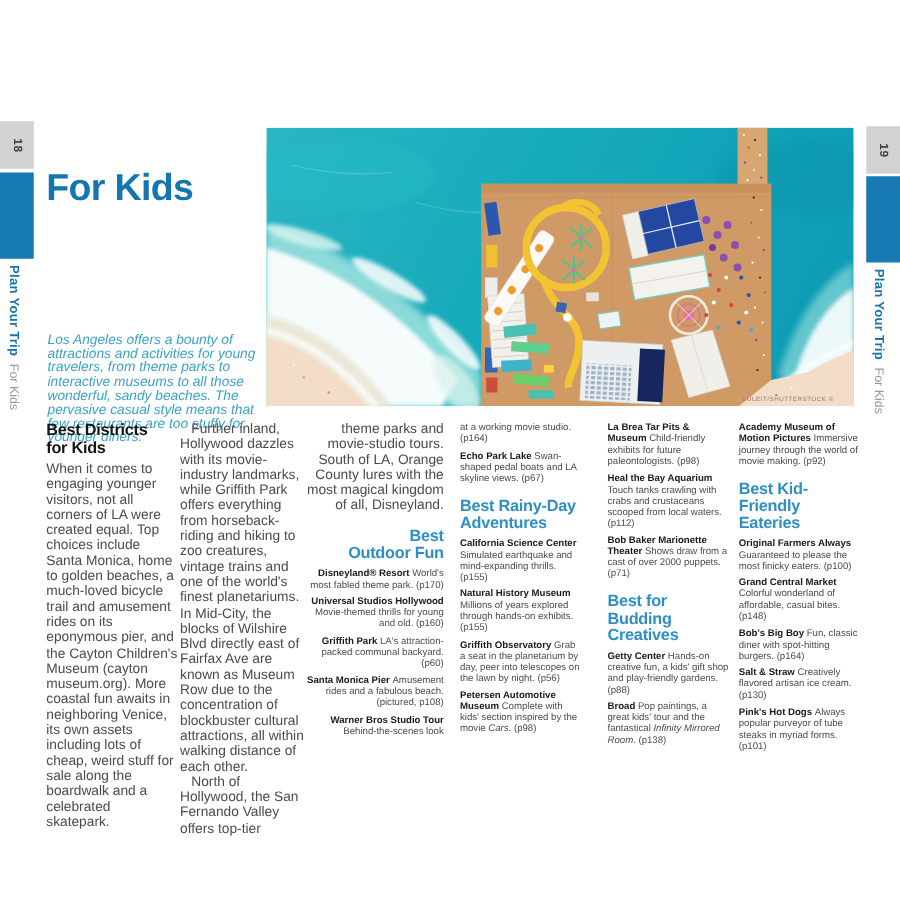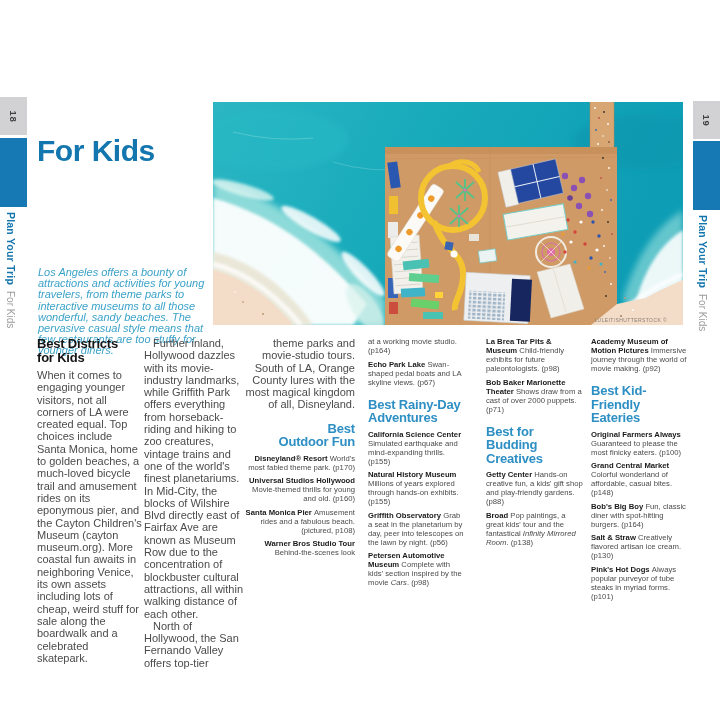--- a/index.html
+++ b/index.html
@@ -268,35 +268,37 @@
     <div class="column" style="left: 144px; width: 100px;">
       <p class="prose indent">Further inland, Hollywood dazzles with its movie-industry landmarks, while Griffith Park offers everything from horseback-riding and hiking to zoo creatures, vintage trains and one of the world's finest planetariums. In Mid-City, the blocks of Wilshire Blvd directly east of Fairfax Ave are known as Museum Row due to the concentration of blockbuster cultural attractions, all within walking distance of each other.</p>
       <p class="prose indent">North of Hollywood, the San Fernando Valley offers top-tier</p>
     </div>
     <div class="column" style="left: 245px; width: 110px; text-align: right;">
       <p class="prose">theme parks and movie-studio tours. South of LA, Orange County lures with the most magical kingdom of all, Disneyland.</p>
       <h3 class="col-heading">Best
 Outdoor Fun</h3>
       <p class="item"><b>Disneyland® Resort </b><span>World's most fabled theme park. (p170)</span></p>
       <p class="item"><b>Universal Studios Hollywood </b><span>Movie-themed thrills for young and old. (p160)</span></p>
+      <p class="item"><b>Griffith Park </b><span>LA's attraction-packed communal backyard. (p60)</span></p>
       <p class="item"><b>Santa Monica Pier </b><span>Amusement rides and a fabulous beach. (pictured, p108)</span></p>
       <p class="item"><b>Warner Bros Studio Tour </b><span>Behind-the-scenes look</span></p>
     </div>
     <div class="column" style="left: 368px; width: 97px;">
       <p class="item"><span>at a working movie studio. (p164)</span></p>
       <p class="item"><b>Echo Park Lake </b><span>Swan-shaped pedal boats and LA skyline views. (p67)</span></p>
       <h3 class="col-heading">Best Rainy-Day
 Adventures</h3>
       <p class="item"><b>California Science Center </b><span>Simulated earthquake and mind-expanding thrills. (p155)</span></p>
       <p class="item"><b>Natural History Museum </b><span>Millions of years explored through hands-on exhibits. (p155)</span></p>
       <p class="item"><b>Griffith Observatory </b><span>Grab a seat in the planetarium by day, peer into telescopes on the lawn by night. (p56)</span></p>
       <p class="item"><b>Petersen Automotive Museum </b><span>Complete with kids' section inspired by the movie </span><i>Cars</i><span>. (p98)</span></p>
     </div>
     <div class="column" style="left: 486px; width: 98px;">
       <p class="item"><b>La Brea Tar Pits &amp; Museum </b><span>Child-friendly exhibits for future paleontologists. (p98)</span></p>
+      <p class="item"><b>Heal the Bay Aquarium </b><span>Touch tanks crawling with crabs and crustaceans scooped from local waters. (p112)</span></p>
       <p class="item"><b>Bob Baker Marionette Theater </b><span>Shows draw from a cast of over 2000 puppets. (p71)</span></p>
       <h3 class="col-heading">Best for Budding
 Creatives</h3>
       <p class="item"><b>Getty Center </b><span>Hands-on creative fun, a kids' gift shop and play-friendly gardens. (p88)</span></p>
       <p class="item"><b>Broad </b><span>Pop paintings, a great kids' tour and the fantastical </span><i>Infinity Mirrored Room</i><span>. (p138)</span></p>
     </div>
     <div class="column" style="left: 591px; width: 100px;">
       <p class="item"><b>Academy Museum of Motion Pictures </b><span>Immersive journey through the world of movie making. (p92)</span></p>
       <h3 class="col-heading">Best Kid-
 Friendly Eateries</h3>

